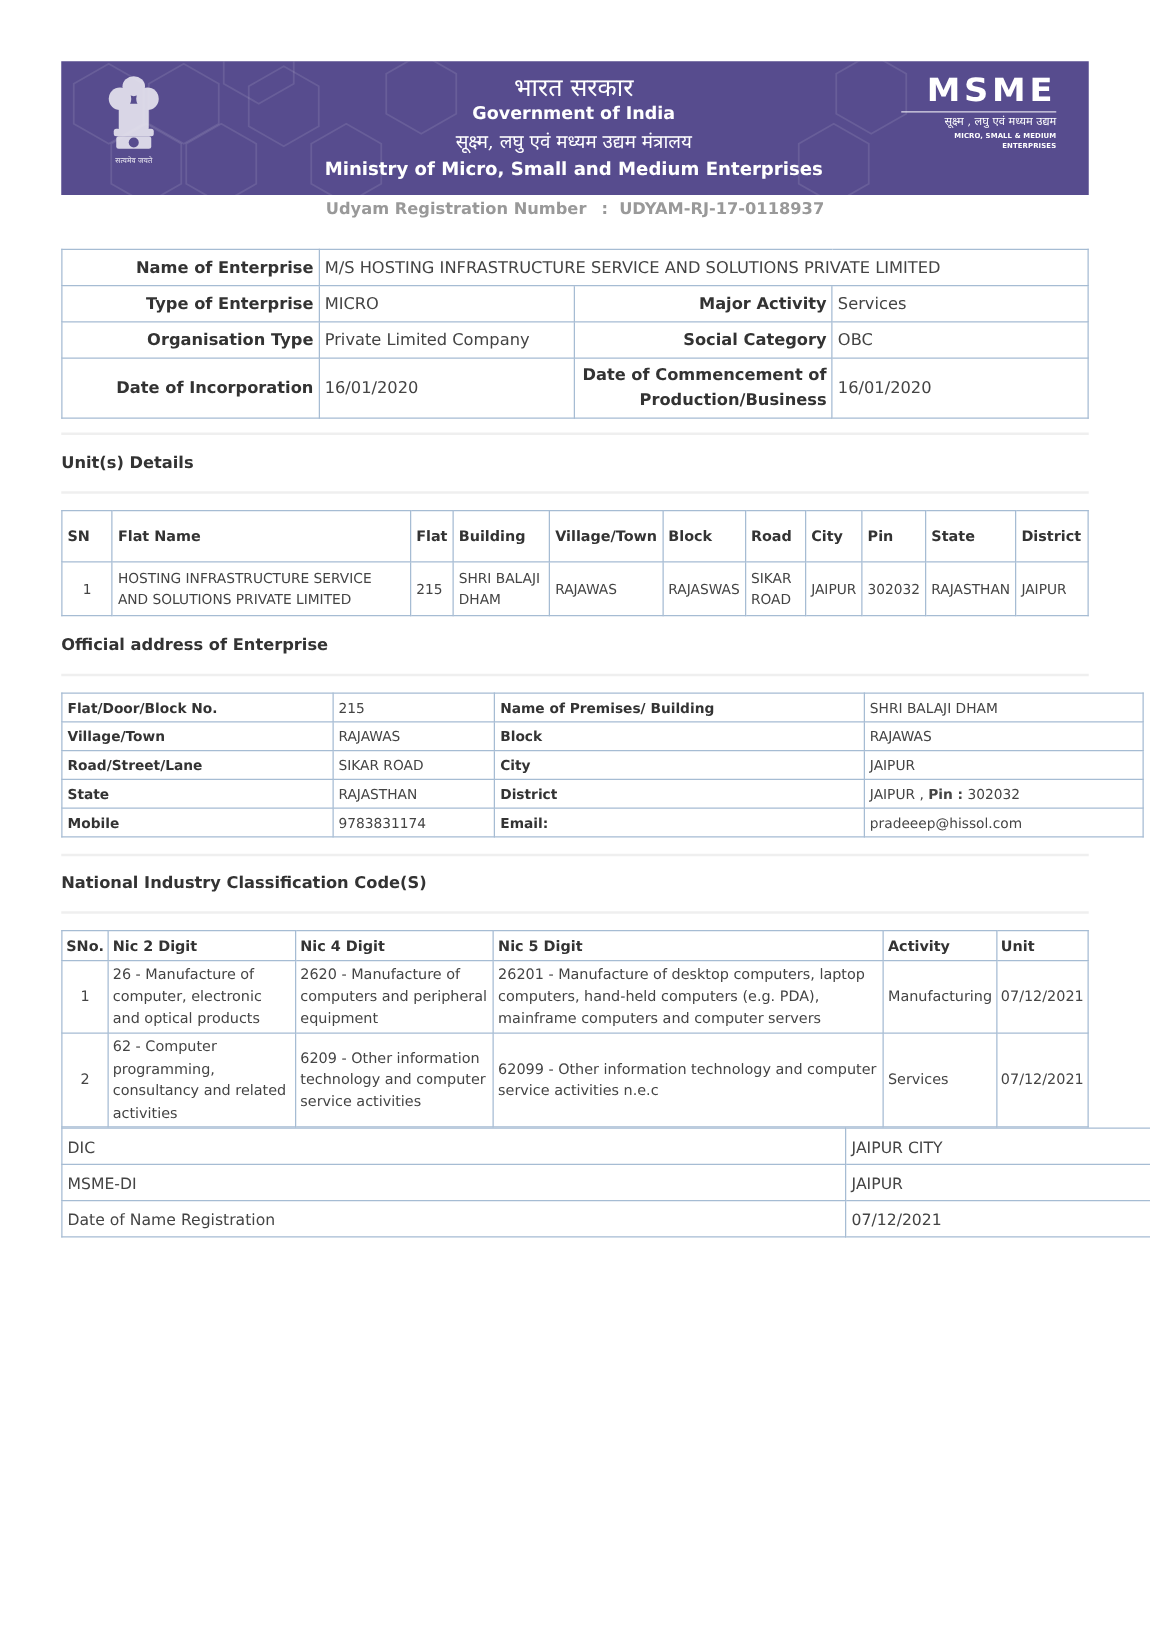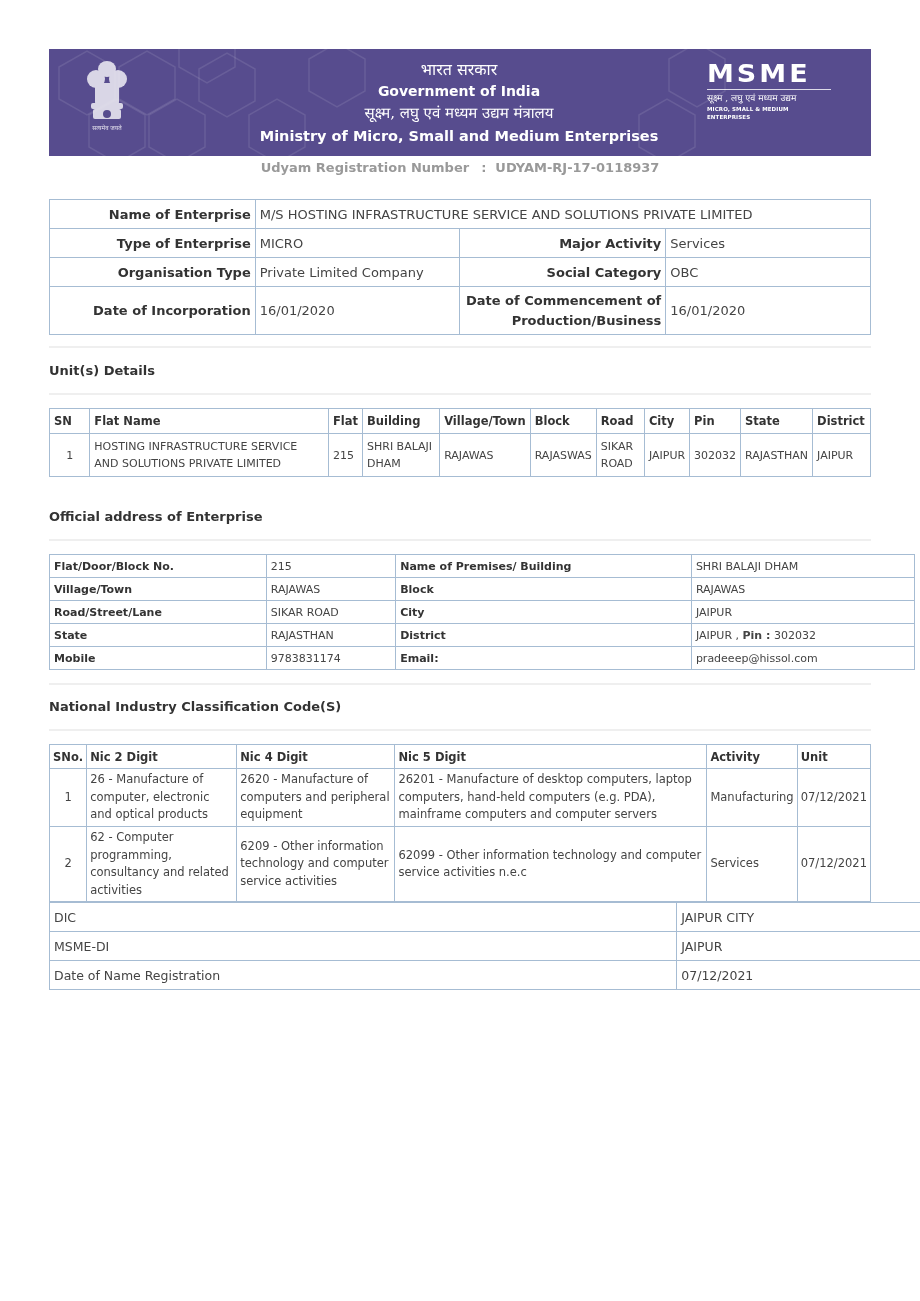--- a/index.html
+++ b/index.html
@@ -3,46 +3,46 @@
 <meta charset="utf-8">
 <style>
   * { box-sizing: border-box; }
   html, body { margin: 0; padding: 0; background: #ffffff; }
   body { width: 920px; height: 1301px; position: relative; font-family: "DejaVu Sans", sans-serif; color: #333333; }
 
   .banner { position: absolute; left: 49px; top: 49px; width: 822px; height: 107px; background: #574c8e; overflow: hidden; }
   .hexsvg { position: absolute; left: 0; top: 0; }
   .emblem { position: absolute; left: 34px; top: 10px; width: 48px; height: 76px; }
   .banner-text { position: absolute; left: 190px; width: 440px; top: 10px; text-align: center; color: #fff; }
-  .banner-text .hindi1 { font-family: "DejaVu Serif", serif; font-size: 16px; line-height: 22px; }
+  .banner-text .hindi1 { font-family: "DejaVu Serif", serif; font-size: 20px; line-height: 22px; }
   .banner-text .goi { font-size: 14px; font-weight: bold; line-height: 20px; }
   .banner-text .hindi2 { font-family: "DejaVu Serif", serif; font-size: 15px; line-height: 24px; }
   .banner-text .ministry { font-size: 14.5px; font-weight: bold; line-height: 22px; white-space: nowrap; }
-  .msme-logo { position: absolute; right: 40px; top: 10px; width: 124px; color: #fff; text-align: left; }
+  .msme-logo { position: absolute; right: 26px; top: 10px; width: 124px; color: #fff; text-align: right; }
   .msme-logo .mark { font-family: "DejaVu Sans", sans-serif; font-weight: bold; font-size: 27px; letter-spacing: 3px; line-height: 28px; border-bottom: 1px solid rgba(255,255,255,0.8); padding-bottom: 2px; }
   .msme-logo .mark span { display: inline-block; transform: scaleY(0.95); }
   .msme-logo .hi { font-family: "DejaVu Serif", serif; font-size: 9px; line-height: 13px; margin-top: 2px; }
   .msme-logo .en { font-size: 5.5px; font-weight: bold; line-height: 8px; letter-spacing: 0.1px; }
 
   .regno { position: absolute; left: 0; width: 920px; top: 160px; text-align: center; font-size: 13px; font-weight: bold; color: #999999; }
   .regno .sep { margin: 0 9px 0 12px; }
 
   table { border-collapse: collapse; position: absolute; }
   td, th { border: 1px solid #a6bcd3; }
 
   .t-main { left: 49px; top: 199px; width: 822px; font-size: 13px; }
   .t-main td { padding: 0 4px; height: 29px; }
   .t-main .lbl { font-weight: bold; text-align: right; color: #333; }
   .t-main .val { color: #444; }
 
   .section-title { position: absolute; left: 49px; font-size: 13px; font-weight: bold; color: #333; }
   .rule { position: absolute; left: 49px; width: 822px; height: 2px; background: #efefef; }
 
   .t-units { left: 49px; top: 408px; width: 822px; font-size: 11px; }
-  .t-units th { text-align: left; padding: 0 4px; height: 25px; font-weight: bold; font-size: 11.5px; color: #333; margin-top: 24px; }
+  .t-units th { text-align: left; padding: 0 4px; height: 41px; font-weight: bold; font-size: 11.5px; color: #333; margin-top: 24px; }
   .t-units td { padding: 3px 4px; height: 43px; color: #444; line-height: 17px; }
 
   .t-addr { left: 49px; top: 554px; width: 866px; font-size: 11px; }
   .t-addr td { padding: 0 4px; height: 23px; color: #444; }
   .t-addr .lbl { font-weight: bold; color: #333; }
 
   .t-nic { left: 49px; top: 744px; width: 822px; font-size: 11.5px; }
   .t-nic th { text-align: left; padding: 0 3px; height: 24px; font-weight: bold; color: #333; }
   .t-nic td { padding: 2px 3px; color: #444; line-height: 17.5px; }
   .t-nic tr.r td { height: 58px; }

